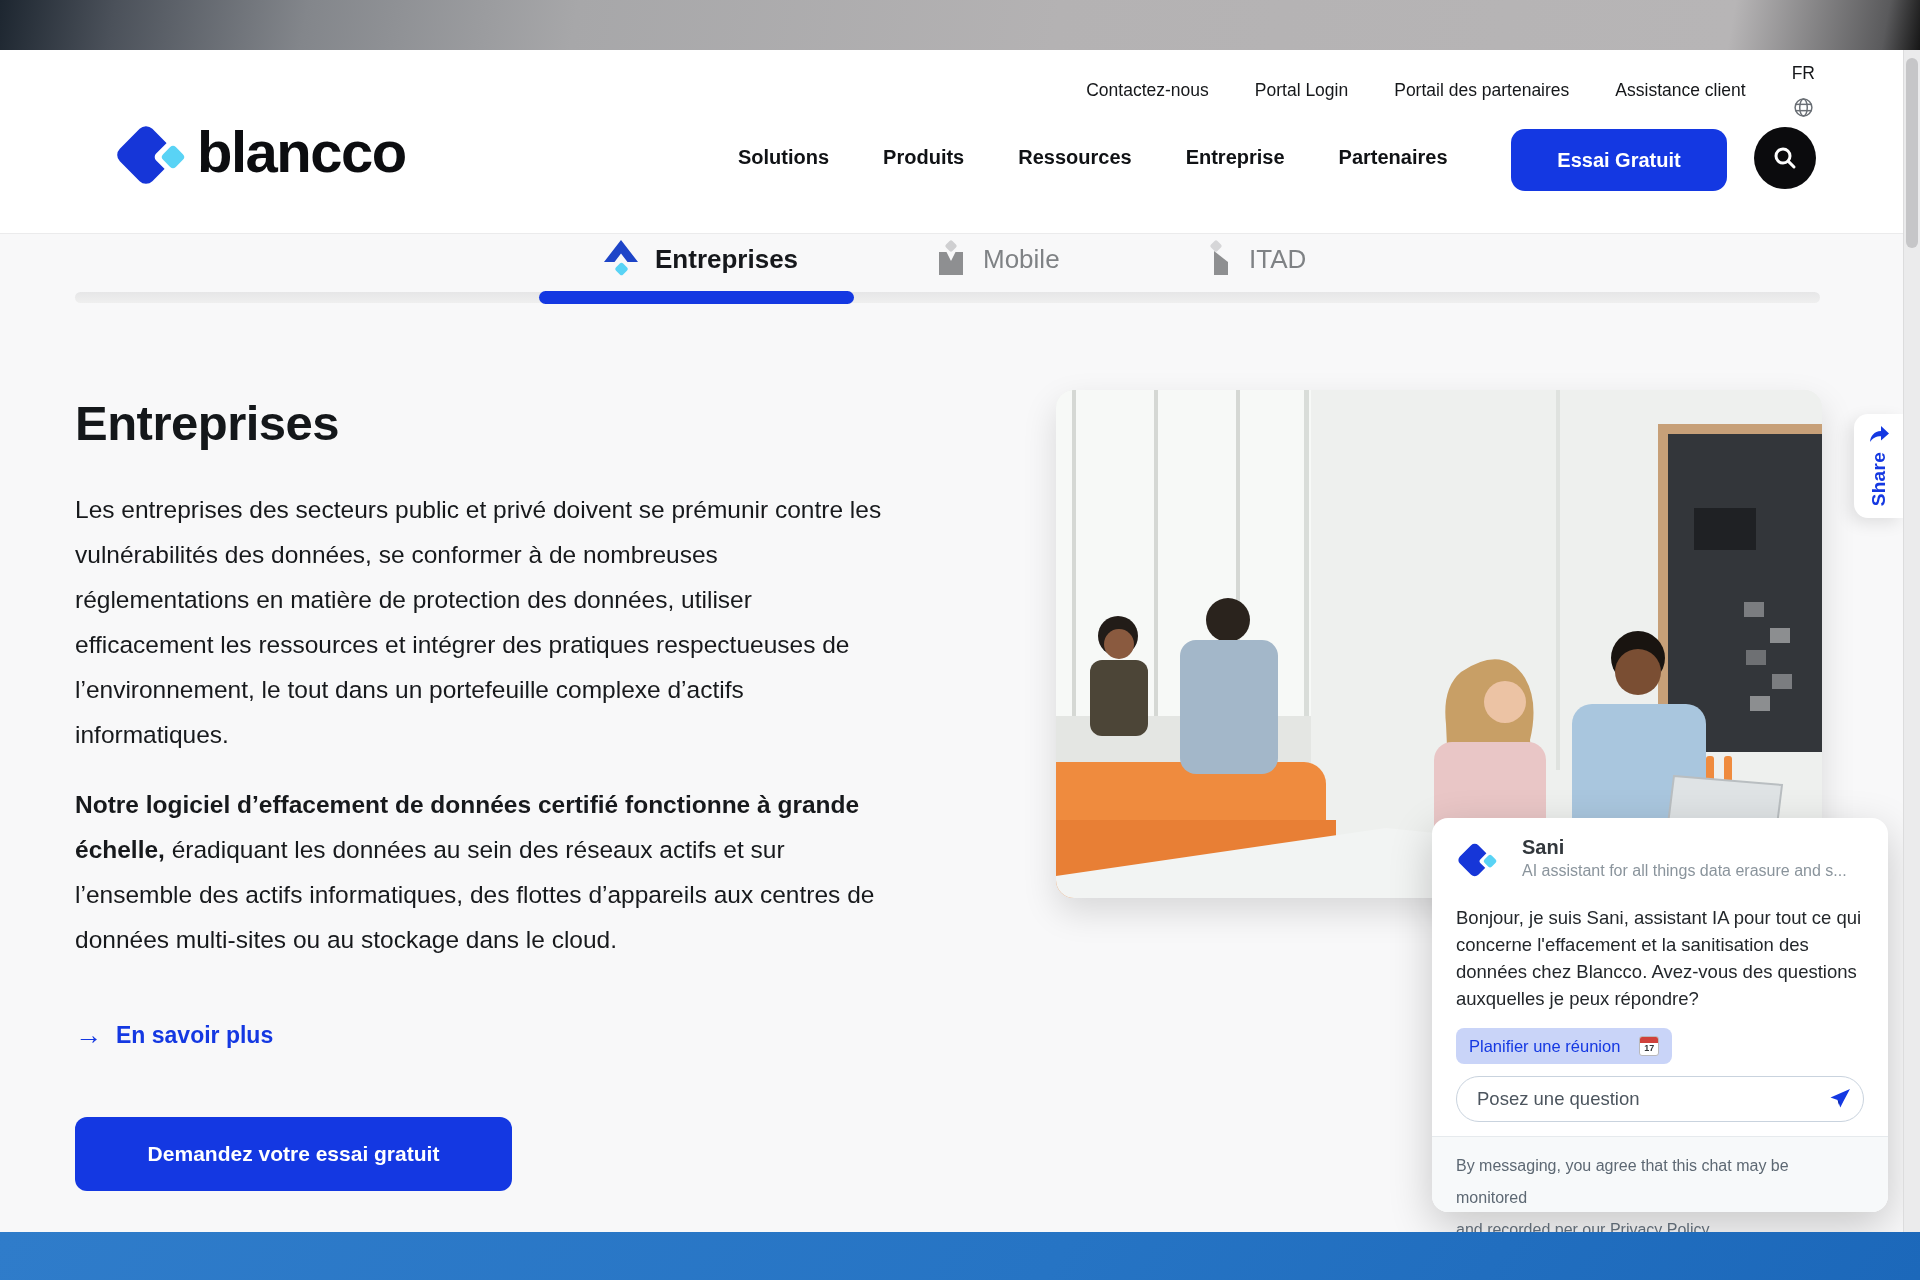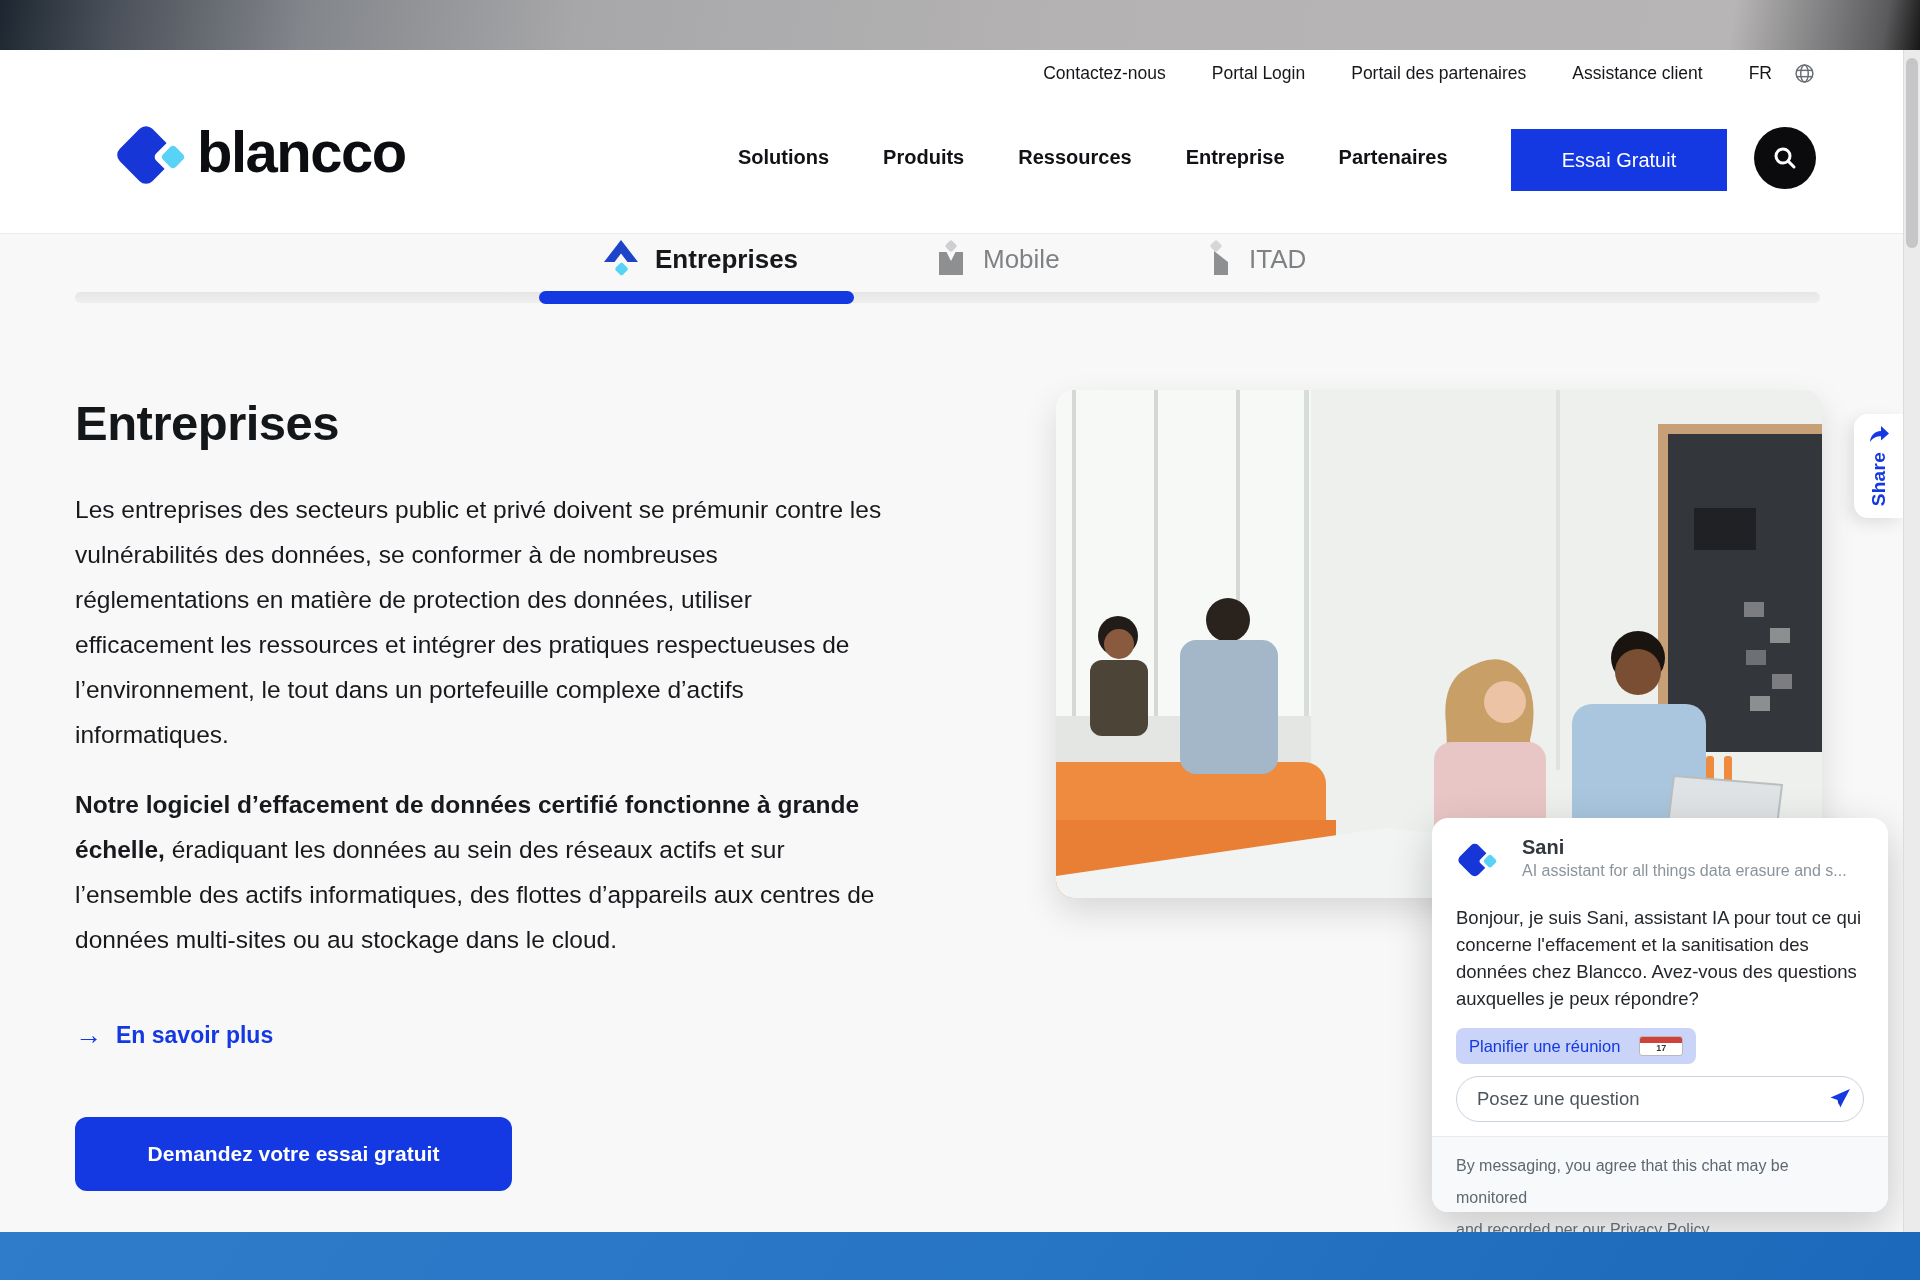--- a/index.html
+++ b/index.html
@@ -7,27 +7,27 @@
   .frame { position:relative; width:1920px; height:1280px; background:#f8f8f9; overflow:hidden; margin:0 auto; }
 
   
   .top-blur { position:absolute; left:0; top:0; width:1920px; height:50px;
     background:linear-gradient(100deg,#1d2630 0%,#4b515a 6%,#83868b 16%,#a7a7a9 30%,#b4b2b3 55%,#b7b5b6 90%,#5a5a5c 98%,#161616 100%); }
 
   
   .header { position:absolute; left:0; top:50px; width:1920px; height:183px; background:#ffffff; box-shadow:0 1px 0 rgba(0,0,0,.05); }
   .util-nav { position:absolute; top:13px; right:105px; display:flex; align-items:center; gap:46px; font-size:17.5px; color:#15171a; }
   .util-nav a { color:#15171a; text-decoration:none; cursor:pointer; }
-  .lang { display:flex; align-items:center; gap:22px; cursor:pointer; }
+  .lang { display:flex; align-items:center; gap:13px; cursor:pointer;flex-direction:column; }
   .logo { position:absolute; left:113px; top:64px; display:flex; align-items:center; gap:10px; }
   .logo-word { font-size:58px; font-weight:700; letter-spacing:-1.5px; color:#0c0d10; line-height:1; padding-bottom:6px; }
   .main-nav { position:absolute; left:738px; top:96px; display:flex; gap:54px; font-size:20px; font-weight:700; color:#101215; }
   .main-nav a { color:#101215; text-decoration:none; cursor:pointer; }
-  .trial-btn { position:absolute; left:1511px; top:79px; width:216px; height:62px; border:none; border-radius:0;
-    background:#1438e2; color:#fff; font-size:20px; font-weight:400; font-family:inherit; cursor:pointer; }
+  .trial-btn { position:absolute; left:1511px; top:79px; width:216px; height:62px; border:none; border-radius:14px;
+    background:#1438e2; color:#fff; font-size:20px; font-weight:700; font-family:inherit; cursor:pointer; }
   .search-btn { position:absolute; left:1754px; top:77px; width:62px; height:62px; border-radius:50%; background:#0b0b0d;
     border:none; display:flex; align-items:center; justify-content:center; cursor:pointer; }
 
   
   .tab { position:absolute; display:flex; align-items:center; gap:13px; cursor:pointer; }
   .tab-label-active { font-size:26px; font-weight:700; color:#16181c; }
   .tab-label { font-size:26px; font-weight:500; color:#7f8285; }
   .track { position:absolute; left:75px; top:292px; width:1745px; height:11px; border-radius:7px;
     background:linear-gradient(#e6e6e7,#efefef); }
   .track-fill { position:absolute; left:539px; top:291px; width:315px; height:13px; border-radius:7px; background:#1438e2; }
@@ -60,21 +60,21 @@
   
   .chat { position:absolute; left:1432px; top:818px; width:456px; height:394px; background:#fff; border-radius:16px;
     box-shadow:0 14px 44px rgba(0,0,0,.20); }
   .chat-head { position:absolute; left:24px; top:18px; display:flex; gap:24px; }
   .chat-name { font-size:20px; font-weight:700; color:#32373c; }
   .chat-sub { font-size:16px; color:#8a949c; margin-top:3px; white-space:nowrap; }
   .chat-msg { position:absolute; left:24px; top:86px; width:420px; font-size:18.5px; line-height:27px; color:#23272b; }
   .meet-pill { position:absolute; left:24px; top:210px; height:36px; display:inline-flex; align-items:center; gap:19px;
     padding:0 13px; border:none; border-radius:8px; background:#c9d4f8; color:#1438e2; font-size:16.5px;
     font-weight:500; font-family:inherit; cursor:pointer; }
-  .cal { position:relative; width:44px; height:20px; background:#fff; border-radius:3px; border:1px solid #b9b9bc; overflow:hidden;
+  .cal { position:relative; width:20px; height:20px; background:#fff; border-radius:3px; border:1px solid #b9b9bc; overflow:hidden;
     display:flex; align-items:flex-end; justify-content:center; }
   .cal-top { position:absolute; top:0; left:0; right:0; height:6px; background:#d0413b; }
   .cal-num { font-size:9px; font-weight:700; color:#34373a; line-height:13px; }
   .ask-wrap { position:absolute; left:24px; top:258px; width:408px; height:46px; }
   .ask-input { width:100%; height:100%; border:1.5px solid #c9d3de; border-radius:23px; padding:0 52px 0 20px;
     font-size:18.5px; color:#23272b; font-family:inherit; outline:none; background:#fff; }
   .ask-input::placeholder { color:#4c555e; opacity:1; }
   .send-btn { position:absolute; right:6px; top:5px; width:36px; height:36px; border:none; background:transparent; cursor:pointer;
     display:flex; align-items:center; justify-content:center; }
   .chat-foot { position:absolute; left:0; top:318px; width:456px; height:76px; background:#f7f9fa;

